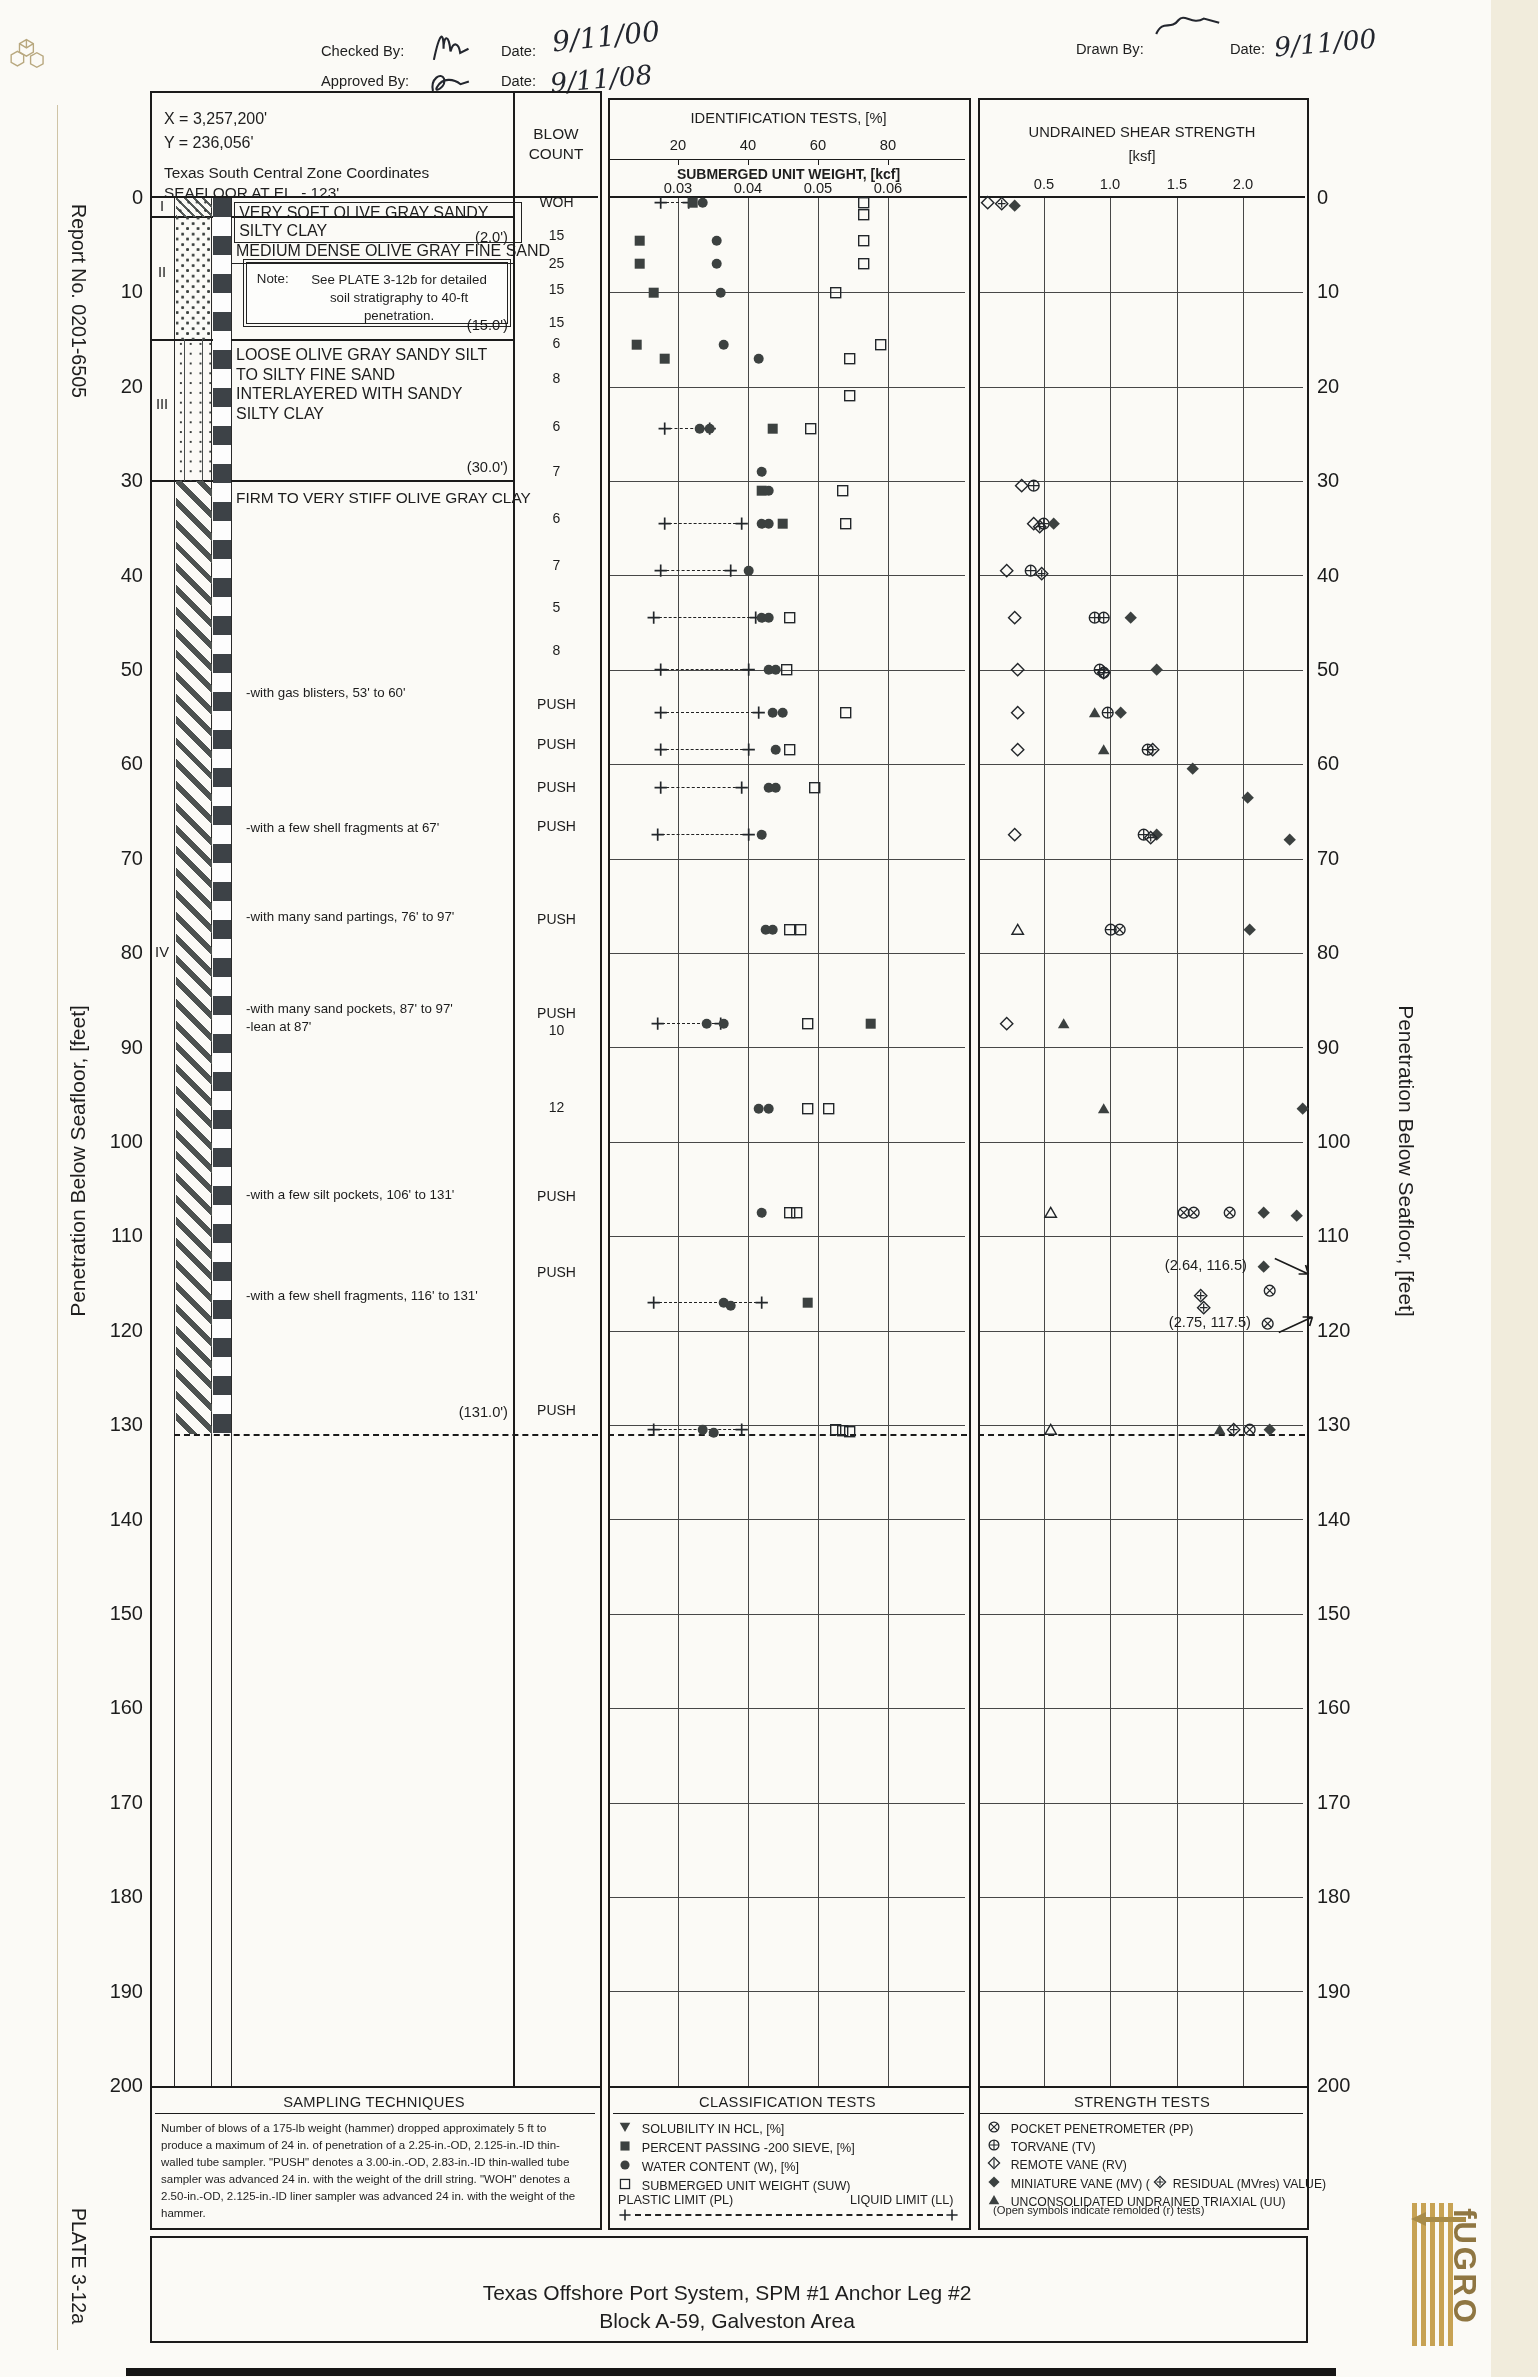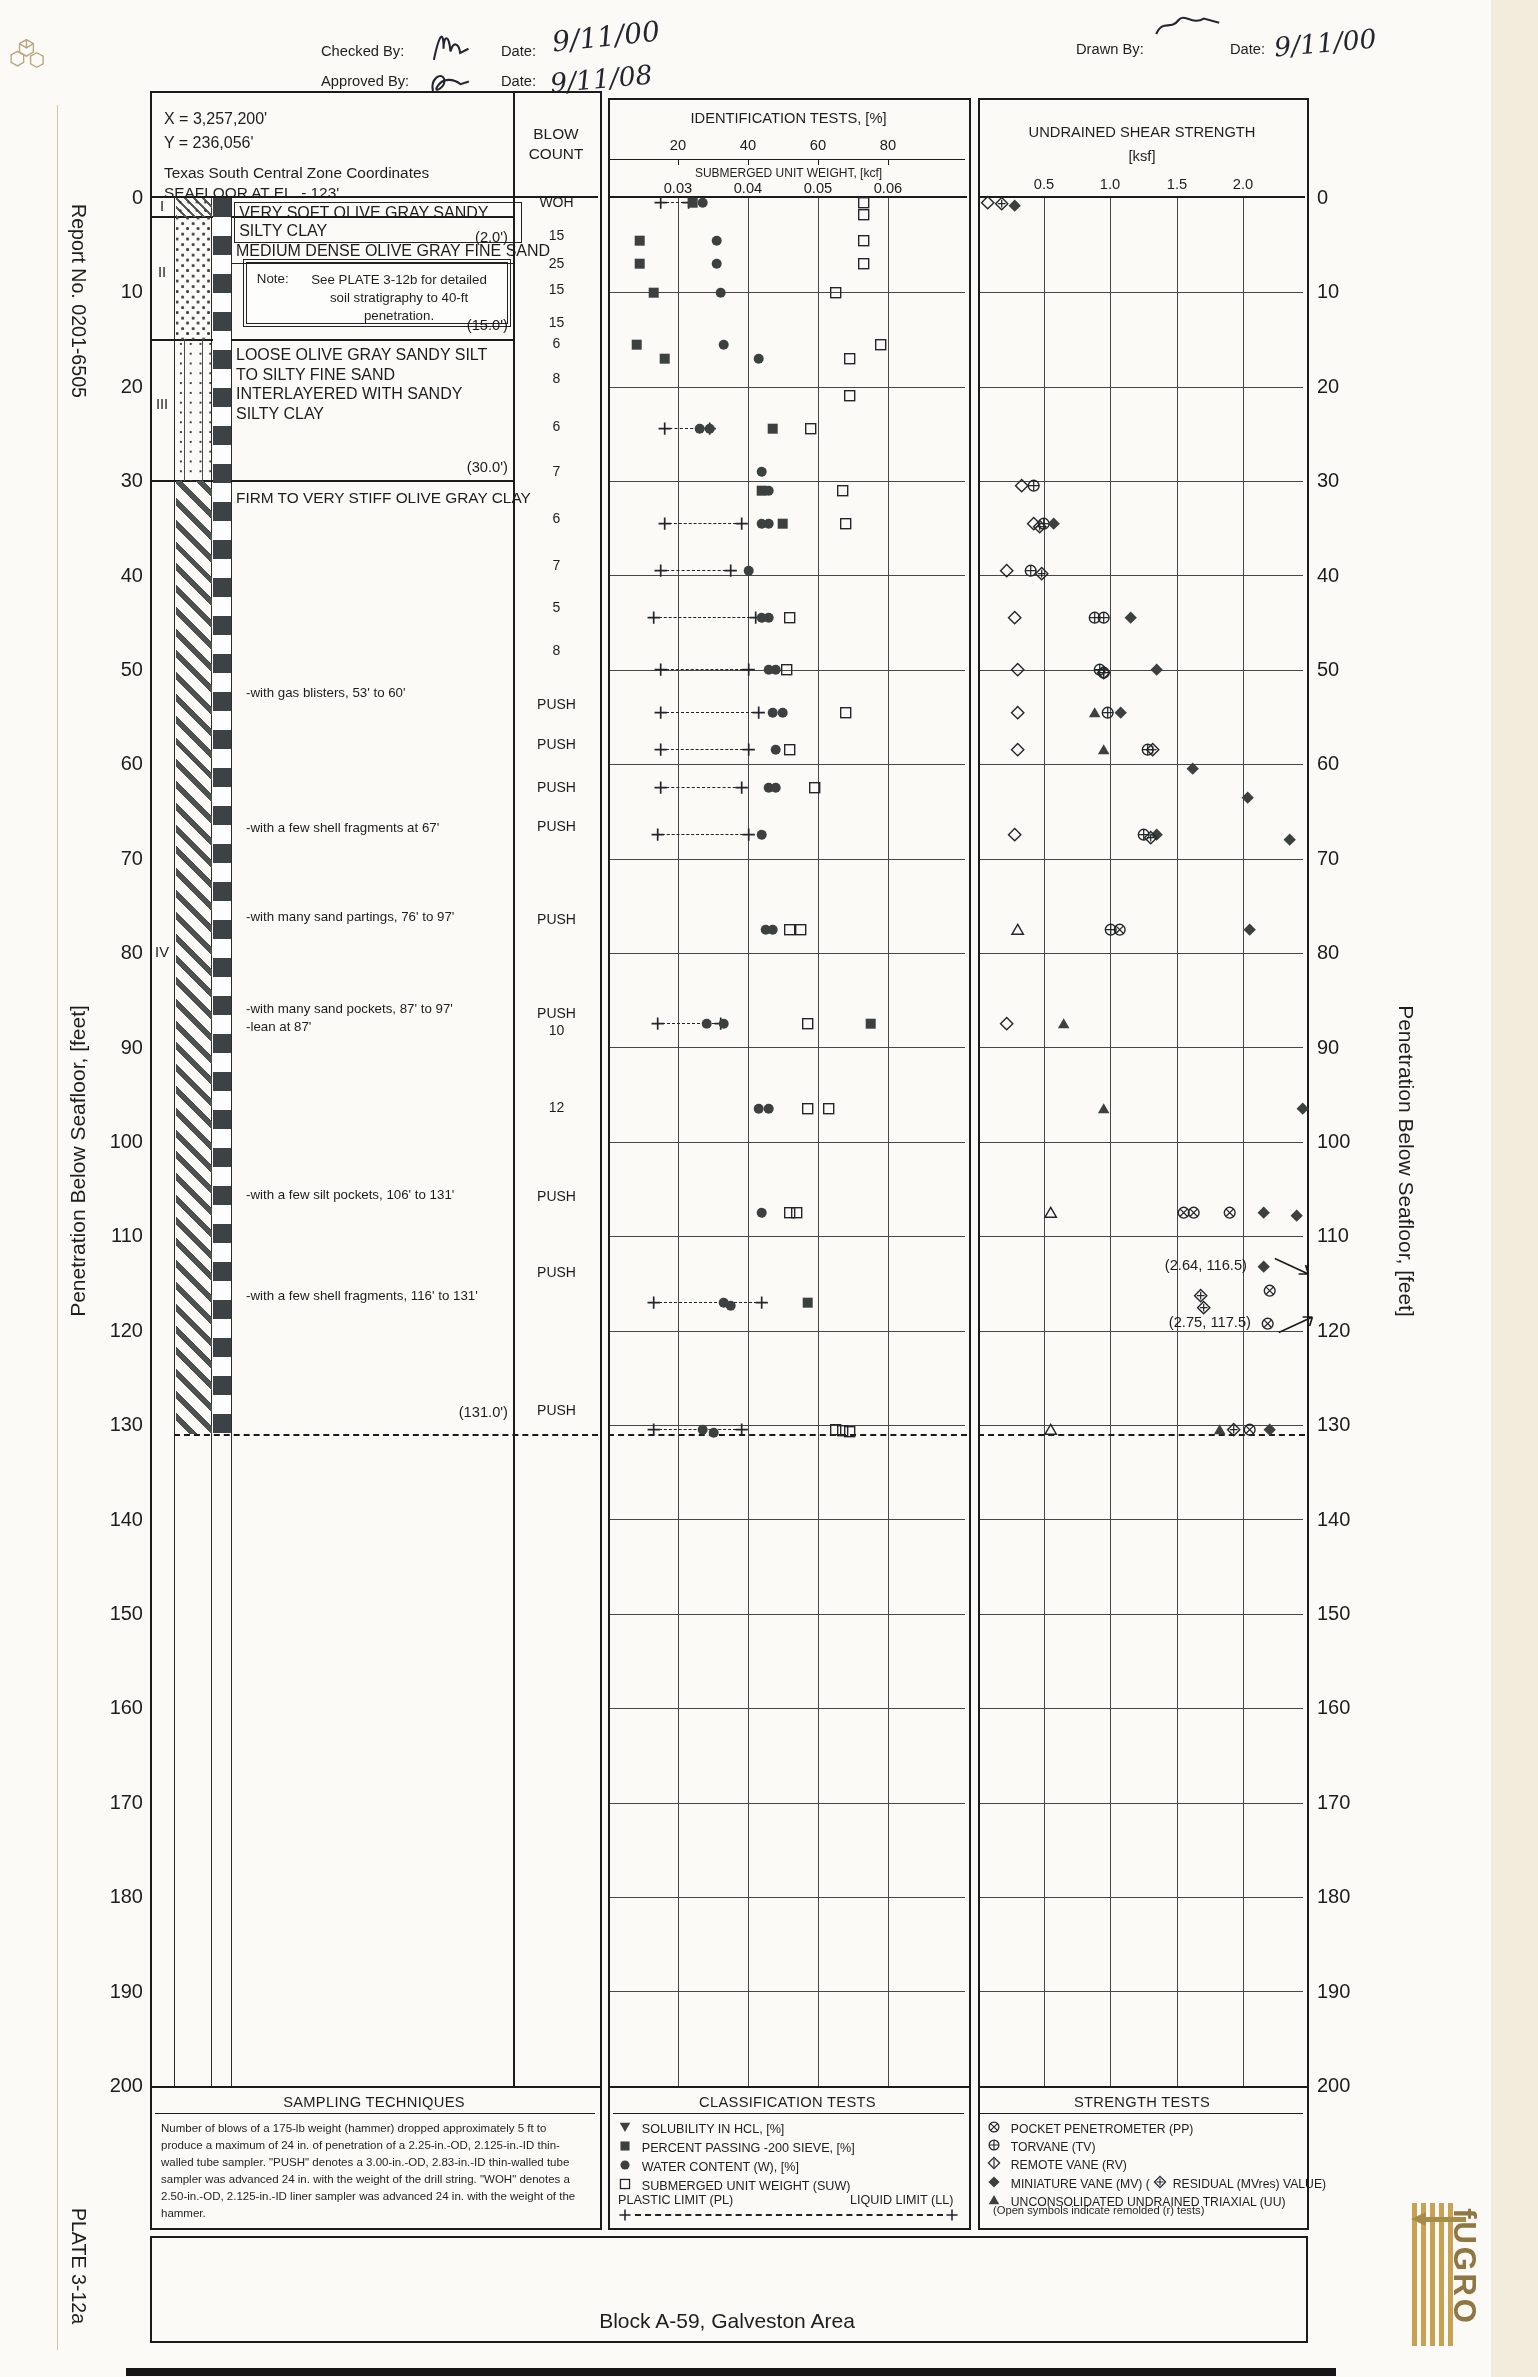--- a/index.html
+++ b/index.html
@@ -70,21 +70,21 @@
 
   <div class="box" style="left:150px;top:91px;width:448px;height:1993px;"></div>
   <div class="abs lbl" style="left:164px;top:110px;font-size:16px;">X = 3,257,200'</div>
   <div class="abs lbl" style="left:164px;top:134px;font-size:16px;">Y = 236,056'</div>
   <div class="abs lbl" style="left:164px;top:164px;font-size:15.4px;">Texas South Central Zone Coordinates</div>
   <div class="abs lbl" style="left:164px;top:184px;font-size:15.4px;">SEAFLOOR AT EL. - 123'</div>
   <div class="abs lbl ctr" style="left:517px;top:124px;width:78px;font-size:15.4px;line-height:19.6px;">BLOW COUNT</div>
 
   <div class="box" style="left:608px;top:98px;width:359px;height:1986px;"></div>
   <div class="abs lbl ctr" style="left:615px;top:110px;width:347px;font-size:14.7px;">IDENTIFICATION TESTS, [%]</div>
-  <div class="abs lbl ctr" style="left:615px;top:166px;width:347px;font-size:12px;">SUBMERGED UNIT WEIGHT, [kcf]</div>
+  <div class="abs lbl ctr" style="left:615px;top:166px;width:347px;font-size:14px;font-weight:bold;">SUBMERGED UNIT WEIGHT, [kcf]</div>
 
   <div class="box" style="left:978px;top:98px;width:327px;height:1986px;"></div>
   <div class="abs lbl ctr" style="left:982px;top:124px;width:320px;font-size:14.7px;">UNDRAINED SHEAR STRENGTH</div>
   <div class="abs lbl ctr" style="left:982px;top:148px;width:320px;font-size:14.7px;">[ksf]</div>
 
   <div class="notebox" style="left:246px;top:262px;width:260px;height:60px;">
     <span class="lbl" style="position:absolute;left:9.8px;top:8.4px;font-size:13.3px;">Note:</span>
     <span class="lbl" style="position:absolute;left:57px;top:8.4px;width:190px;font-size:13.3px;line-height:18px;text-align:center;">See PLATE 3-12b for detailed soil stratigraphy to 40-ft penetration.</span>
   </div>
 
@@ -144,20 +144,21 @@
             <path d="M10 2 L18 10 L10 18 L2 10 Z" fill="none" stroke="#22262a" stroke-width="1.8"></path>
             <path d="M10 5 V15 M5 10 H15" stroke="#22262a" stroke-width="1.6"></path>
           </svg></span><span style="vertical-align:middle;"> RESIDUAL (MVres) VALUE)</span></div>
       <div style="position: absolute; left: 0px; top: 73px; height: 17.5px; white-space: nowrap; font-size: 12.2px;"><span style="display:inline-block;vertical-align:middle;margin-right:9.8px;"><svg width="14" height="14" viewBox="0 0 20 20">
             <path d="M10 3 L17.5 16 L2.5 16 Z" fill="#3c4140"></path>
           </svg></span><span style="vertical-align:middle;">UNCONSOLIDATED UNDRAINED TRIAXIAL (UU)</span></div>
     </div>
   <div class="abs lbl" style="left:993px;top:2204px;font-size:11.2px;">(Open symbols indicate remolded (r) tests)</div>
 
   <div class="box" style="left:150px;top:2236px;width:1154px;height:103px;"></div>
+  <div class="abs lbl ctr" style="left:157px;top:2281px;width:1140px;font-size:21px;">Texas Offshore Port System, SPM #1 Anchor Leg #2</div>
   <div class="abs lbl ctr" style="left:157px;top:2309px;width:1140px;font-size:21px;">Block A-59, Galveston Area</div>
 
   <div class="abs" style="left:1411px;top:2197px;width:73px;height:165px;">
     <div class="abs" style="left:1.4px;top:5.6px;width:41px;height:143px;background:repeating-linear-gradient(90deg,#c7a253 0 4.9px,#fbfaf6 4.9px 9px);"></div>
     <div class="abs" style="left:0;top:15.4px;width:0;height:0;border-top:7px solid transparent;border-bottom:7px solid transparent;border-right:15.4px solid #a88b48;"></div>
     <div class="abs" style="left:14px;top:19.6px;width:41px;height:5.6px;background:#a88b48;"></div>
     <div class="abs lbl" style="left:53px;top:70px;transform:translate(-50%,-50%) rotate(90deg);font-size:31px;font-weight:bold;color:#8f7642;letter-spacing:2.8px;">fUGRO</div>
   </div>
 <div class="abs" style="left: 83px; top: 186px; width: 60px; text-align: right; font-size: 20px;">0</div>
     <div class="abs" style="left: 1317px; top: 186px; width: 60px; font-size: 20px;">0</div>

